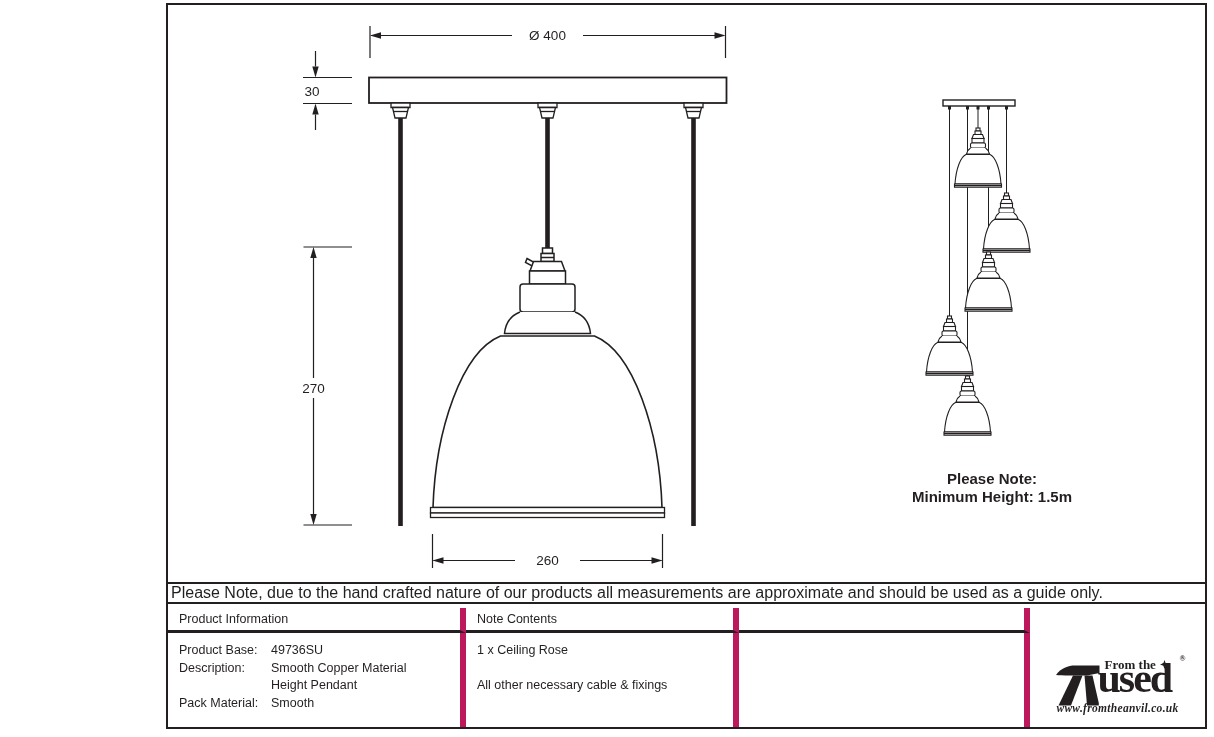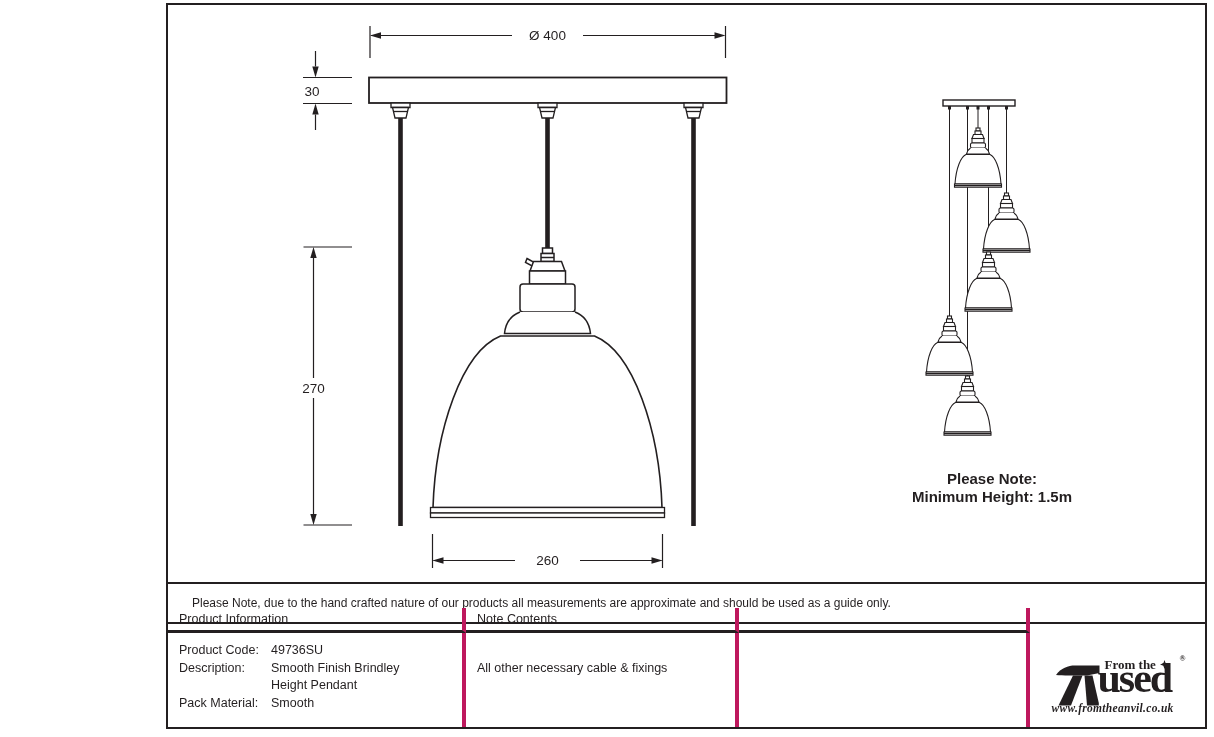--- a/index.html
+++ b/index.html
@@ -4,44 +4,44 @@
 <style>
   html,body{margin:0;padding:0;background:#fff;}
   body{width:1214px;height:737px;position:relative;overflow:hidden;
        font-family:"Liberation Sans",sans-serif;color:#231f20;}
   svg text{font-family:"Liberation Sans",sans-serif;fill:#231f20;}
   #drawing{position:absolute;left:0;top:0;pointer-events:none;}
 
   .sheet{position:absolute;left:166px;top:3px;width:1041px;height:726px;
          border:2.5px solid #231f20;box-sizing:border-box;}
 
-  .note-row{position:absolute;left:0;right:0;top:577px;height:42px;
+  .note-row{position:absolute;left:0;right:0;top:577px;height:22px;
             box-sizing:border-box;border-top:2px solid #231f20;border-bottom:2px solid #231f20;
-            display:flex;align-items:center;padding-left:24px;font-size:12px;}
+            display:flex;align-items:center;padding-left:3px;font-size:16px;}
 
   .btable{position:absolute;left:0;right:0;top:603px;bottom:0;
           display:grid;grid-template-columns:298px 273px 291px 1fr;grid-template-rows:25px 1fr;}
   .cell{box-sizing:border-box;}
   .hcell{border-bottom:3px solid #231f20;display:flex;align-items:center;
          padding-left:11px;font-size:12.5px;}
-  .vline{border-right:4px solid #be185d;}
+  .vline{border-right:6px solid #be185d;}
   .bcell{padding:9px 8px 0 11px;font-size:12.5px;line-height:17.5px;}
   .info-row{display:grid;grid-template-columns:92px auto;}
   .spacer-line{height:17.5px;}
   .logo-cell{grid-column:4;grid-row:1/3;display:flex;align-items:center;justify-content:center;}
 
   .logo{position:relative;width:132px;height:60px;margin-top:36px;}
   .anvil-glyph{position:absolute;left:2px;top:3px;}
   .from-the{position:absolute;left:53px;top:1px;font-family:"Liberation Serif",serif;
             font-size:13px;font-weight:bold;white-space:nowrap;display:flex;align-items:center;gap:4px;}
   .wordmark{position:absolute;left:46px;top:-3px;font-family:"Liberation Serif",serif;
             font-size:42px;font-weight:bold;letter-spacing:-2px;line-height:50px;}
   .reg{position:absolute;right:-2px;top:-2px;font-family:"Liberation Serif",serif;
        font-size:8px;font-weight:bold;}
-  .logo-url{position:absolute;left:0;right:0;top:46px;text-align:left;
+  .logo-url{position:absolute;left:0;right:0;top:46px;text-align:center;
             font-family:"Liberation Serif",serif;font-style:italic;font-weight:bold;
             font-size:11.5px;letter-spacing:.3px;}
 </style>
 </head>
 <body>
 
 <svg id="drawing" width="1214" height="737" viewBox="0 0 1214 737">
   <g stroke="#231f20" fill="none" stroke-width="1.2">
 
     <g>
@@ -198,37 +198,38 @@
           </svg>
         </span>
         <span class="wordmark">used</span>
         <span class="reg">®</span>
         <div class="logo-url">www.fromtheanvil.co.uk</div>
       </div>
     </div>
 
     <div class="cell bcell vline">
       <div class="info-row">
-        <span>Product Code:</span>
+        <span>Product Base:</span>
         <span>49736SU</span>
       </div>
       <div class="info-row">
         <span>Description:</span>
-        <span>Smooth Finish Brindley</span>
+        <span>Smooth Copper Material</span>
       </div>
       <div class="info-row">
         <span></span>
         <span>Height Pendant</span>
       </div>
       <div class="info-row">
         <span>Pack Material:</span>
         <span>Smooth</span>
       </div>
     </div>
 
     <div class="cell bcell vline">
+      <div>1 x Ceiling Rose</div>
       <div class="spacer-line"></div>
       <div>All other necessary cable &amp; fixings</div>
     </div>
 
     <div class="cell bcell vline"></div>
   </div>
 </div>
 
 </body></html>

